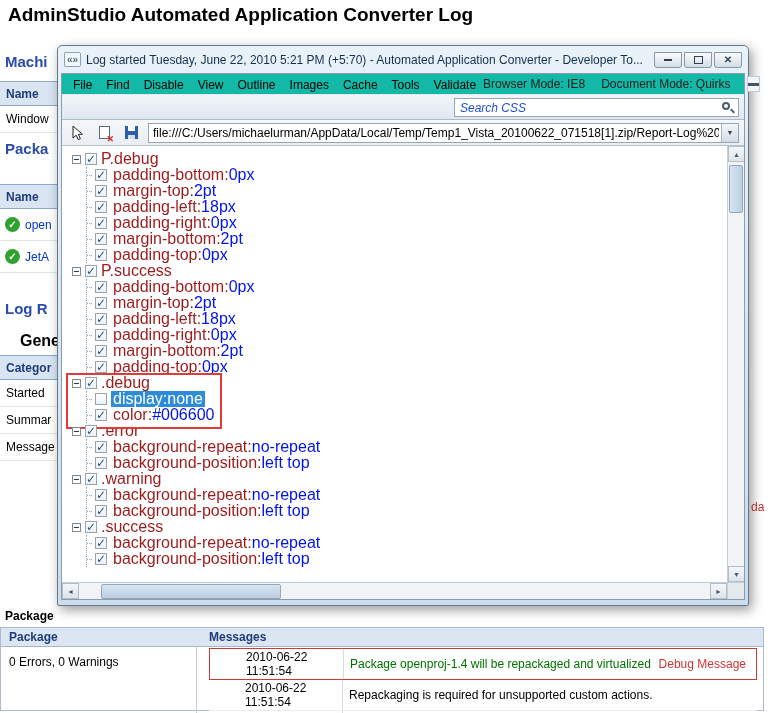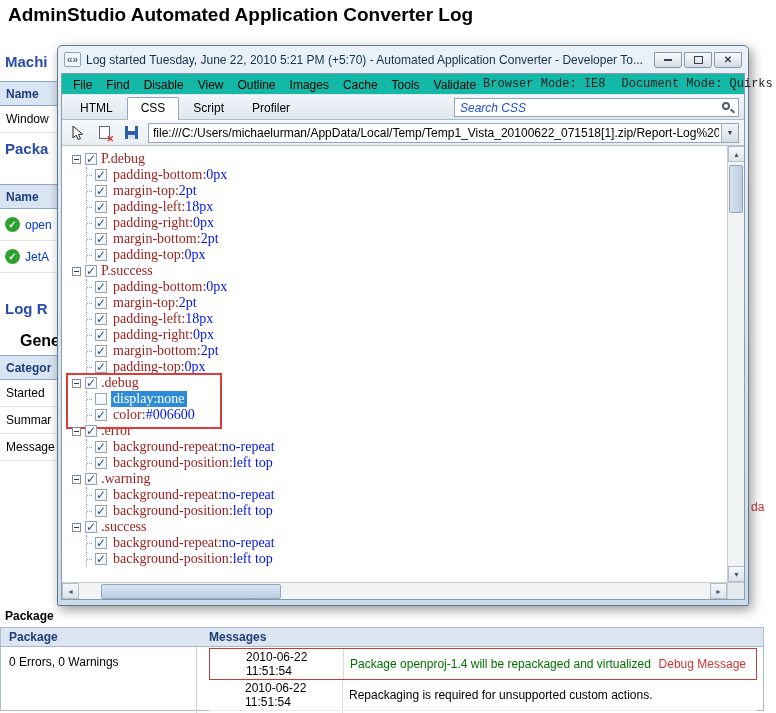--- a/index.html
+++ b/index.html
@@ -83,21 +83,21 @@
   }
   .glyph-min{width:8px;height:2px;background:#31404F;}
   .glyph-max{width:9px;height:8px;border:1px solid #31404F;}
   .glyph-close{font-size:10px;line-height:10px;color:#31404F;font-weight:700;}
 
   .win-body{height:calc(100% - 27px);border:1px solid #8A9BAC;background:#fff;display:flex;flex-direction:column;}
 
   .menubar{height:21px;flex:none;display:flex;align-items:center;background:#14b8a6;padding:0 4px;border-bottom:1px solid #E2E8EE;}
   .menu-item{padding:2px 7px;white-space:nowrap;cursor:default;}
   .spacer{flex:1;}
-  .mode-text{margin-right:16px;white-space:nowrap;color:#222;font-family:Liberation Mono, monospace;}
+  .mode-text{margin-right:16px;white-space:nowrap;color:#222;}
   .pin-btn{width:22px;height:16px;display:flex;align-items:center;justify-content:center;border:1px solid #C0CAD4;background:#F2F5F8;margin-right:2px;}
   .pin-bar{width:11px;height:3px;background:#44556A;}
 
   .tabbar{height:25px;flex:none;display:flex;align-items:flex-end;background:linear-gradient(#F2F6FA,#DFE7EF);border-bottom:1px solid #AEBCCA;padding-left:4px;position:relative;}
   .tabs{display:flex;height:100%;align-items:flex-end;}
   .tab{padding:3px 13px 4px;border:1px solid transparent;border-bottom:none;margin-top:2px;cursor:pointer;white-space:nowrap;}
   .tab.active{background:#fff;border-color:#96A6B6;border-radius:2px 2px 0 0;position:relative;top:1px;padding-bottom:5px;}
   .search-box{position:absolute;right:5px;top:3px;width:285px;height:19px;background:#fff;border:1px solid #96A6B6;display:flex;align-items:center;padding:0 3px 0 5px;}
   .search-placeholder{flex:1;font-style:italic;color:#1d4ed8;}
   .search-icon{width:14px;height:14px;position:relative;flex:none;cursor:pointer;}
@@ -110,21 +110,21 @@
   .red-x{position:absolute;right:0;bottom:-1px;color:#D22;font-size:9px;font-weight:700;line-height:9px;}
   .floppy{width:13px;height:13px;background:#2C5FA8;position:relative;}
   .floppy::before{content:"";position:absolute;top:0;left:3px;width:7px;height:5px;background:#fff;}
   .floppy::after{content:"";position:absolute;bottom:0;left:3px;width:7px;height:4px;background:#D8DEE6;}
   .addr-combo{flex:1;height:20px;border:1px solid #96A6B6;background:#fff;display:flex;align-items:center;position:relative;padding-right:19px;overflow:hidden;cursor:pointer;}
   .addr-text{padding:0 4px;white-space:nowrap;overflow:hidden;}
   .addr-drop{position:absolute;right:0;top:0;width:17px;height:100%;background:linear-gradient(#F2F5F8,#D4DDE6);border-left:1px solid #A8B4C0;display:flex;align-items:center;justify-content:center;}
   .addr-drop span{font-size:7px;color:#33414F;}
 
   .content{flex:1;display:flex;overflow:hidden;background:#fff;}
-  .tree{flex:1;overflow:hidden;padding:5px 0 0 10px;font-family:Liberation Serif, serif;font-size:14px;line-height:16px;}
+  .tree{flex:1;overflow:hidden;padding:5px 0 0 10px;font-family:Liberation Sans, sans-serif;font-size:16px;line-height:16px;}
   .tree-row{height:16px;display:flex;align-items:center;white-space:nowrap;}
   .expander{width:9px;height:9px;flex:none;border:1px solid #7E8C9A;background:#fff;position:relative;margin-right:4px;cursor:pointer;}
   .expander::after{content:"";position:absolute;left:1px;right:1px;top:3px;height:1px;background:#2F3E4D;}
   .checkbox{width:12px;height:12px;flex:none;border:1px solid #96A4B2;background:linear-gradient(#FFF,#EDF1F5);margin-right:4px;position:relative;cursor:pointer;}
   .checkbox.checked::after{
     content:"✓";position:absolute;left:0;top:-3px;font-size:12px;font-weight:700;color:#27557E;
     font-family:"DejaVu Sans",sans-serif;
   }
   .sel-label{color:var(--maroon);}
   .children{margin-left:14px;border-left:1px dotted #9AA6B2;}
@@ -248,26 +248,20 @@
           <span class="menu-item">Validate</span>
         </span>
       <span class="spacer"></span>
       <span class="mode-text">Browser Mode: IE8</span>
       <span class="mode-text">Document Mode: Quirks</span>
       <span class="pin-btn">
           <span class="pin-bar"></span>
         </span>
     </div>
     <div class="tabbar">
-      <span class="tabs">
-          <span class="tab">HTML</span>
-          <span class="tab active">CSS</span>
-          <span class="tab">Script</span>
-          <span class="tab">Profiler</span>
-        </span>
       <span class="search-box">
         <span class="search-placeholder">Search CSS</span>
         <span class="search-icon">
             <span class="lens"></span>
             <span class="handle"></span>
           </span>
       </span>
     </div>
     <div class="toolbar">
       <span class="tool-btn">

